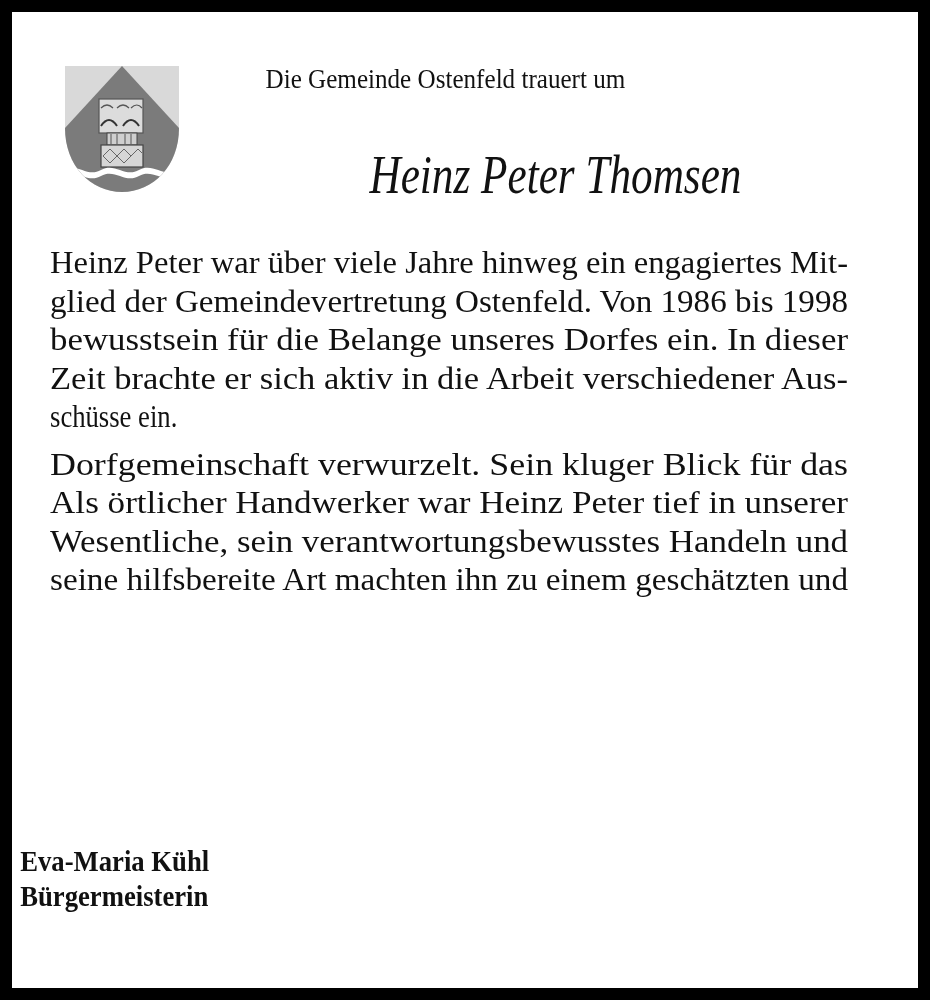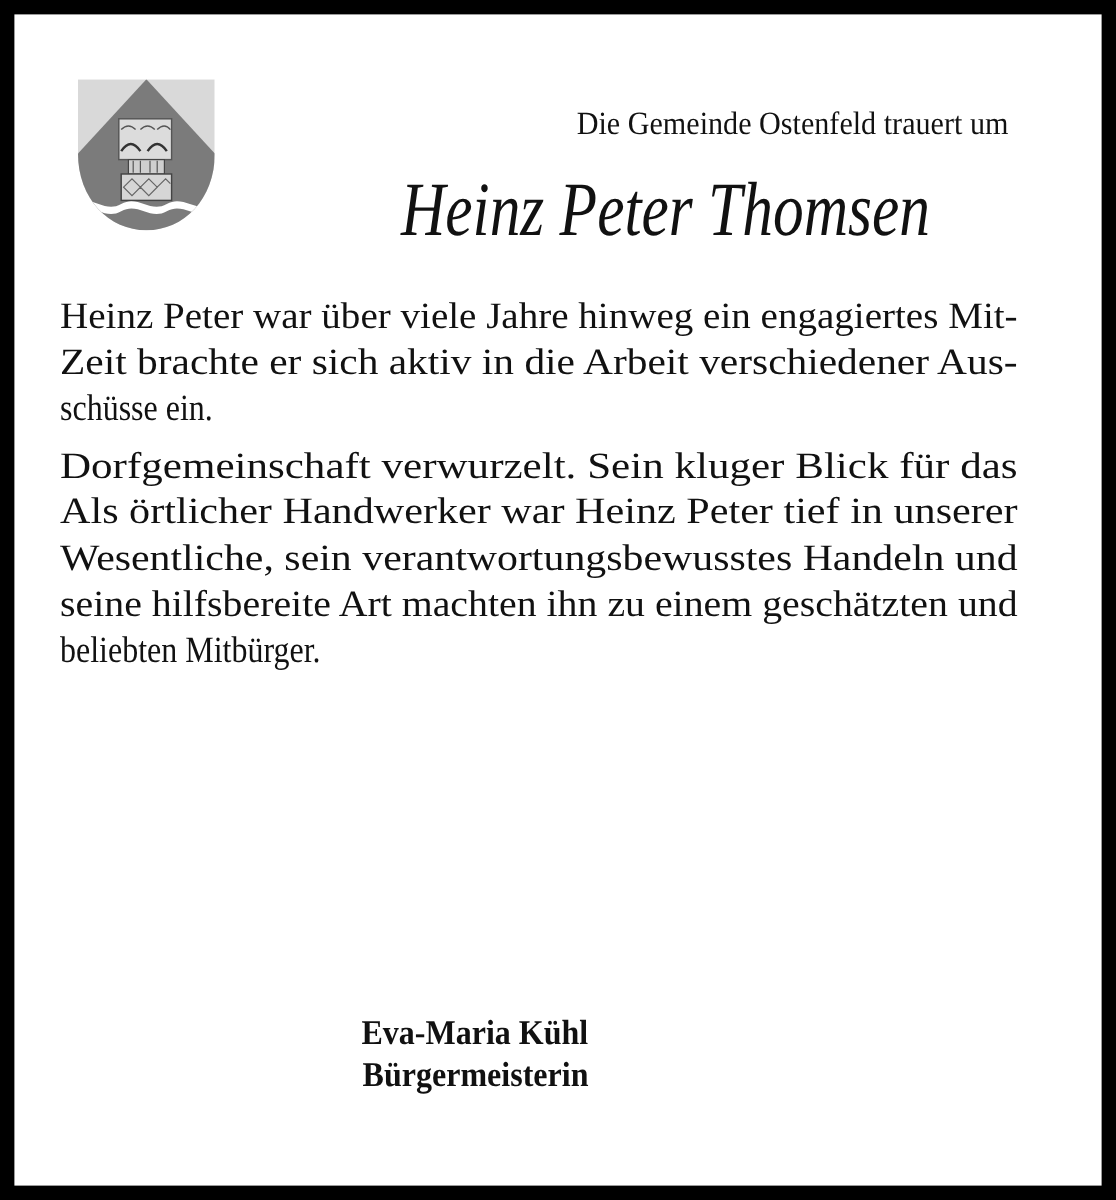--- a/index.html
+++ b/index.html
@@ -30,36 +30,35 @@
       width: 114px;
       height: 126px;
     }
     .crest svg { display: block; width: 100%; height: 100%; }
 
     .intro {
       position: absolute;
       left: 240px;
       width: 602px;
       top: 50px;
-      text-align: right;
+      text-align: left;
       font-size: 27px;
       line-height: 34px;
       white-space: nowrap;
-      margin-top: 24px;
     }
     .intro span { display: inline-block; transform: scaleX(0.93); transform-origin: center; }
 
     .name {
       position: absolute;
       left: 238px;
       width: 610px;
       top: 118px;
       text-align: center;
       font-style: italic;
-      font-size: 64px;
+      font-size: 54px;
       line-height: 90px;
       white-space: nowrap;
     }
     .name span { display: inline-block; transform: scaleX(0.80); transform-origin: center; }
 
     .body-text {
       position: absolute;
       left: 38px;
       top: 232px;
       width: 798px;
@@ -92,21 +91,20 @@
       font-size: 29px;
       line-height: 36px;
     }
     .closing span { display: inline-block; transform: scaleX(0.92); }
 
     .signature {
       position: absolute;
       left: 0;
       width: 768px;
       top: 832px;
-      text-align: center;
       font-weight: bold;
       font-size: 29px;
       line-height: 35px;
     }
     .signature div span { display: inline-block; transform: scaleX(0.92); }
   </style>
 </head>
 <body>
 
 <div class="frame">
@@ -144,29 +142,30 @@
     <span>Die Gemeinde Ostenfeld trauert um</span>
   </div>
 
   <div class="name">
     <span>Heinz Peter Thomsen</span>
   </div>
 
   <div class="body-text">
     <div class="para">
       <div class="line just"><span style="white-space: nowrap; transform: scaleX(1.0499);">Heinz Peter war über viele Jahre hinweg ein engagiertes Mit-</span></div>
+      <div class="line just"><span style="white-space: nowrap; transform: scaleX(1.067);">glied der Gemeindevertretung Ostenfeld. Von 1986 bis 1998</span></div>
+      <div class="line just"><span style="white-space: nowrap; transform: scaleX(1.1236);">bewusstsein für die Belange unseres Dorfes ein. In dieser</span></div>
       <div class="line just"><span style="white-space: nowrap; transform: scaleX(1.1129);">Zeit brachte er sich aktiv in die Arbeit verschiedener Aus-</span></div>
       <div class="line"><span style="white-space: nowrap; transform: scaleX(0.86);">schüsse ein.</span></div>
     </div>
     <div class="para">
       <div class="line just"><span style="white-space: nowrap; transform: scaleX(1.1573);">Dorfgemeinschaft verwurzelt. Sein kluger Blick für das</span></div>
       <div class="line just"><span style="white-space: nowrap; transform: scaleX(1.1333);">Als örtlicher Handwerker war Heinz Peter tief in unserer</span></div>
       <div class="line just"><span style="white-space: nowrap; transform: scaleX(1.1248);">Wesentliche, sein verantwortungsbewusstes Handeln und</span></div>
       <div class="line just"><span style="white-space: nowrap; transform: scaleX(1.0705);">seine hilfsbereite Art machten ihn zu einem geschätzten und</span></div>
-      <div class="line"><span style="white-space: nowrap; transform: scaleX(0.86);">beliebten Mitbürger.</span></div>
     </div>
     <div class="para">
     </div>
   </div>
 
 
   <div class="signature">
     <div><span>Eva-Maria Kühl</span></div>
     <div><span>Bürgermeisterin</span></div>
   </div>

